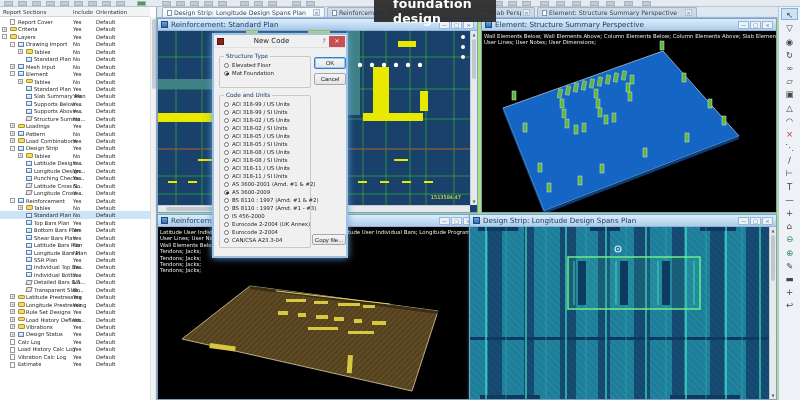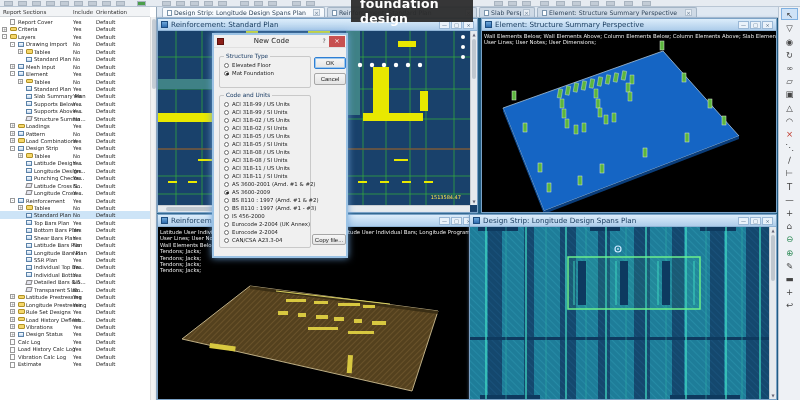--- a/index.html
+++ b/index.html
@@ -25,21 +25,21 @@
   .ic-plan { width:6px; height:5px; background:linear-gradient(#ffffff,#bcd4ee); border:1px solid #5b82a8; }
   .ic-page { width:5px; height:6px; background:#fdfdfd; border:1px solid #999; }
   .ic-persp { width:6px; height:5px; background:#e4e4ee; border:1px solid #888; transform:skewX(-14deg); }
   .tree-label { position:absolute; top:1px; white-space:nowrap; overflow:hidden; max-width:62px; }
   .tree-include { position:absolute; left:73px; top:1px; }
   .tree-orient { position:absolute; left:96px; top:1px; }
   #panel-scroll { position:absolute; right:0; top:10px; bottom:0; width:6px; background:#f2f2f2; border-left:1px solid #ddd; }
   #panel-scroll .thumb { position:absolute; left:1px; top:2px; width:4px; height:70px; background:#c6cdd4; border-radius:2px; }
 
   
-  #mdi { left:157px; top:7px; width:621px; height:393px; background:#0c4a6e; }
+  #mdi { left:157px; top:7px; width:621px; height:393px; background:#bef264; }
 
   
   #tabbar { position:absolute; left:0; top:0; width:621px; height:11px; background:#dfe8f2; border-bottom:1px solid #aebdcd; display:flex; align-items:flex-end; padding-left:5px; }
   .tab { position:relative; height:10px; display:flex; align-items:center; gap:2px; padding:0 4px; font-size:6.2px; color:#31465c;
          background:#cfdae6; border:1px solid #a4b5c6; border-bottom:none; border-radius:2px 2px 0 0; margin-right:2px; overflow:hidden; white-space:nowrap; }
   .tab.active { background:#f7fafd; }
   .tab-icon { width:5px; height:6px; background:#fff; border:1px solid #7d96ad; flex:none; }
   .tab-close { font-size:5.5px; color:#5a7089; border:1px solid #b4c2d0; background:#e9eff5; width:7px; height:7px; line-height:6px; text-align:center; flex:none; }
 
   
@@ -60,21 +60,21 @@
 
   .legend { position:absolute; left:2px; color:#e8e8e8; font-size:5.4px; line-height:6.4px; white-space:nowrap; }
   #tl-note { position:absolute; right:16px; bottom:12px; color:#ffe94a; font-size:5px; }
 
   
   #right-toolbar { left:778px; top:7px; width:22px; height:393px; background:#eef1f5; border-left:1px solid #b9c6d4; }
   .rtool-btn { width:17px; height:12px; margin:1.2px auto 0 auto; font-size:8.5px; line-height:12px; text-align:center; color:#444; border:1px solid transparent; }
   .rtool-btn.active { background:#cfe3f7; border-color:#7fb0e0; }
 
   
-  #overlay-caption { left:351px; top:0; width:122px; height:22px; background:rgba(42,42,42,.94); color:#fff; font-size:12.5px; font-weight:600; display:flex; align-items:center; padding-left:9px; letter-spacing:.2px; }
+  #overlay-caption { left:374px; top:0; width:122px; height:22px; background:rgba(42,42,42,.94); color:#fff; font-size:12.5px; font-weight:600; display:flex; align-items:center; padding-left:19px; letter-spacing:.2px; }
 
   
   #dialog { left:212px; top:33px; width:136px; height:225px; background:#f0f0f0; border:2px solid #9cc3e5; box-shadow:0 0 7px rgba(110,165,220,.9); }
   #dlg-titlebar { position:absolute; left:0; top:0; right:0; height:13px; background:#f0f0f0; border-bottom:1px solid #e0e0e0; display:flex; align-items:center; }
   #dlg-icon { width:7px; height:7px; margin-left:3px; background:#8c1f18; border:1px solid #5e120d; flex:none; }
   #dlg-title { flex:1; text-align:center; font-size:7px; color:#222; }
   #dlg-help { width:10px; height:10px; font-size:6px; text-align:center; line-height:10px; color:#555; }
   #dlg-close { width:16px; height:11px; background:#c75050; color:#fff; font-size:6.5px; text-align:center; line-height:10px; margin-right:1px; }
   .groupbox { position:absolute; border:1px solid #c9c9c9; border-radius:2px; }
   .group-legend { position:absolute; top:-4px; left:4px; background:#f0f0f0; padding:0 2px; font-size:5.8px; color:#1a3c64; }

